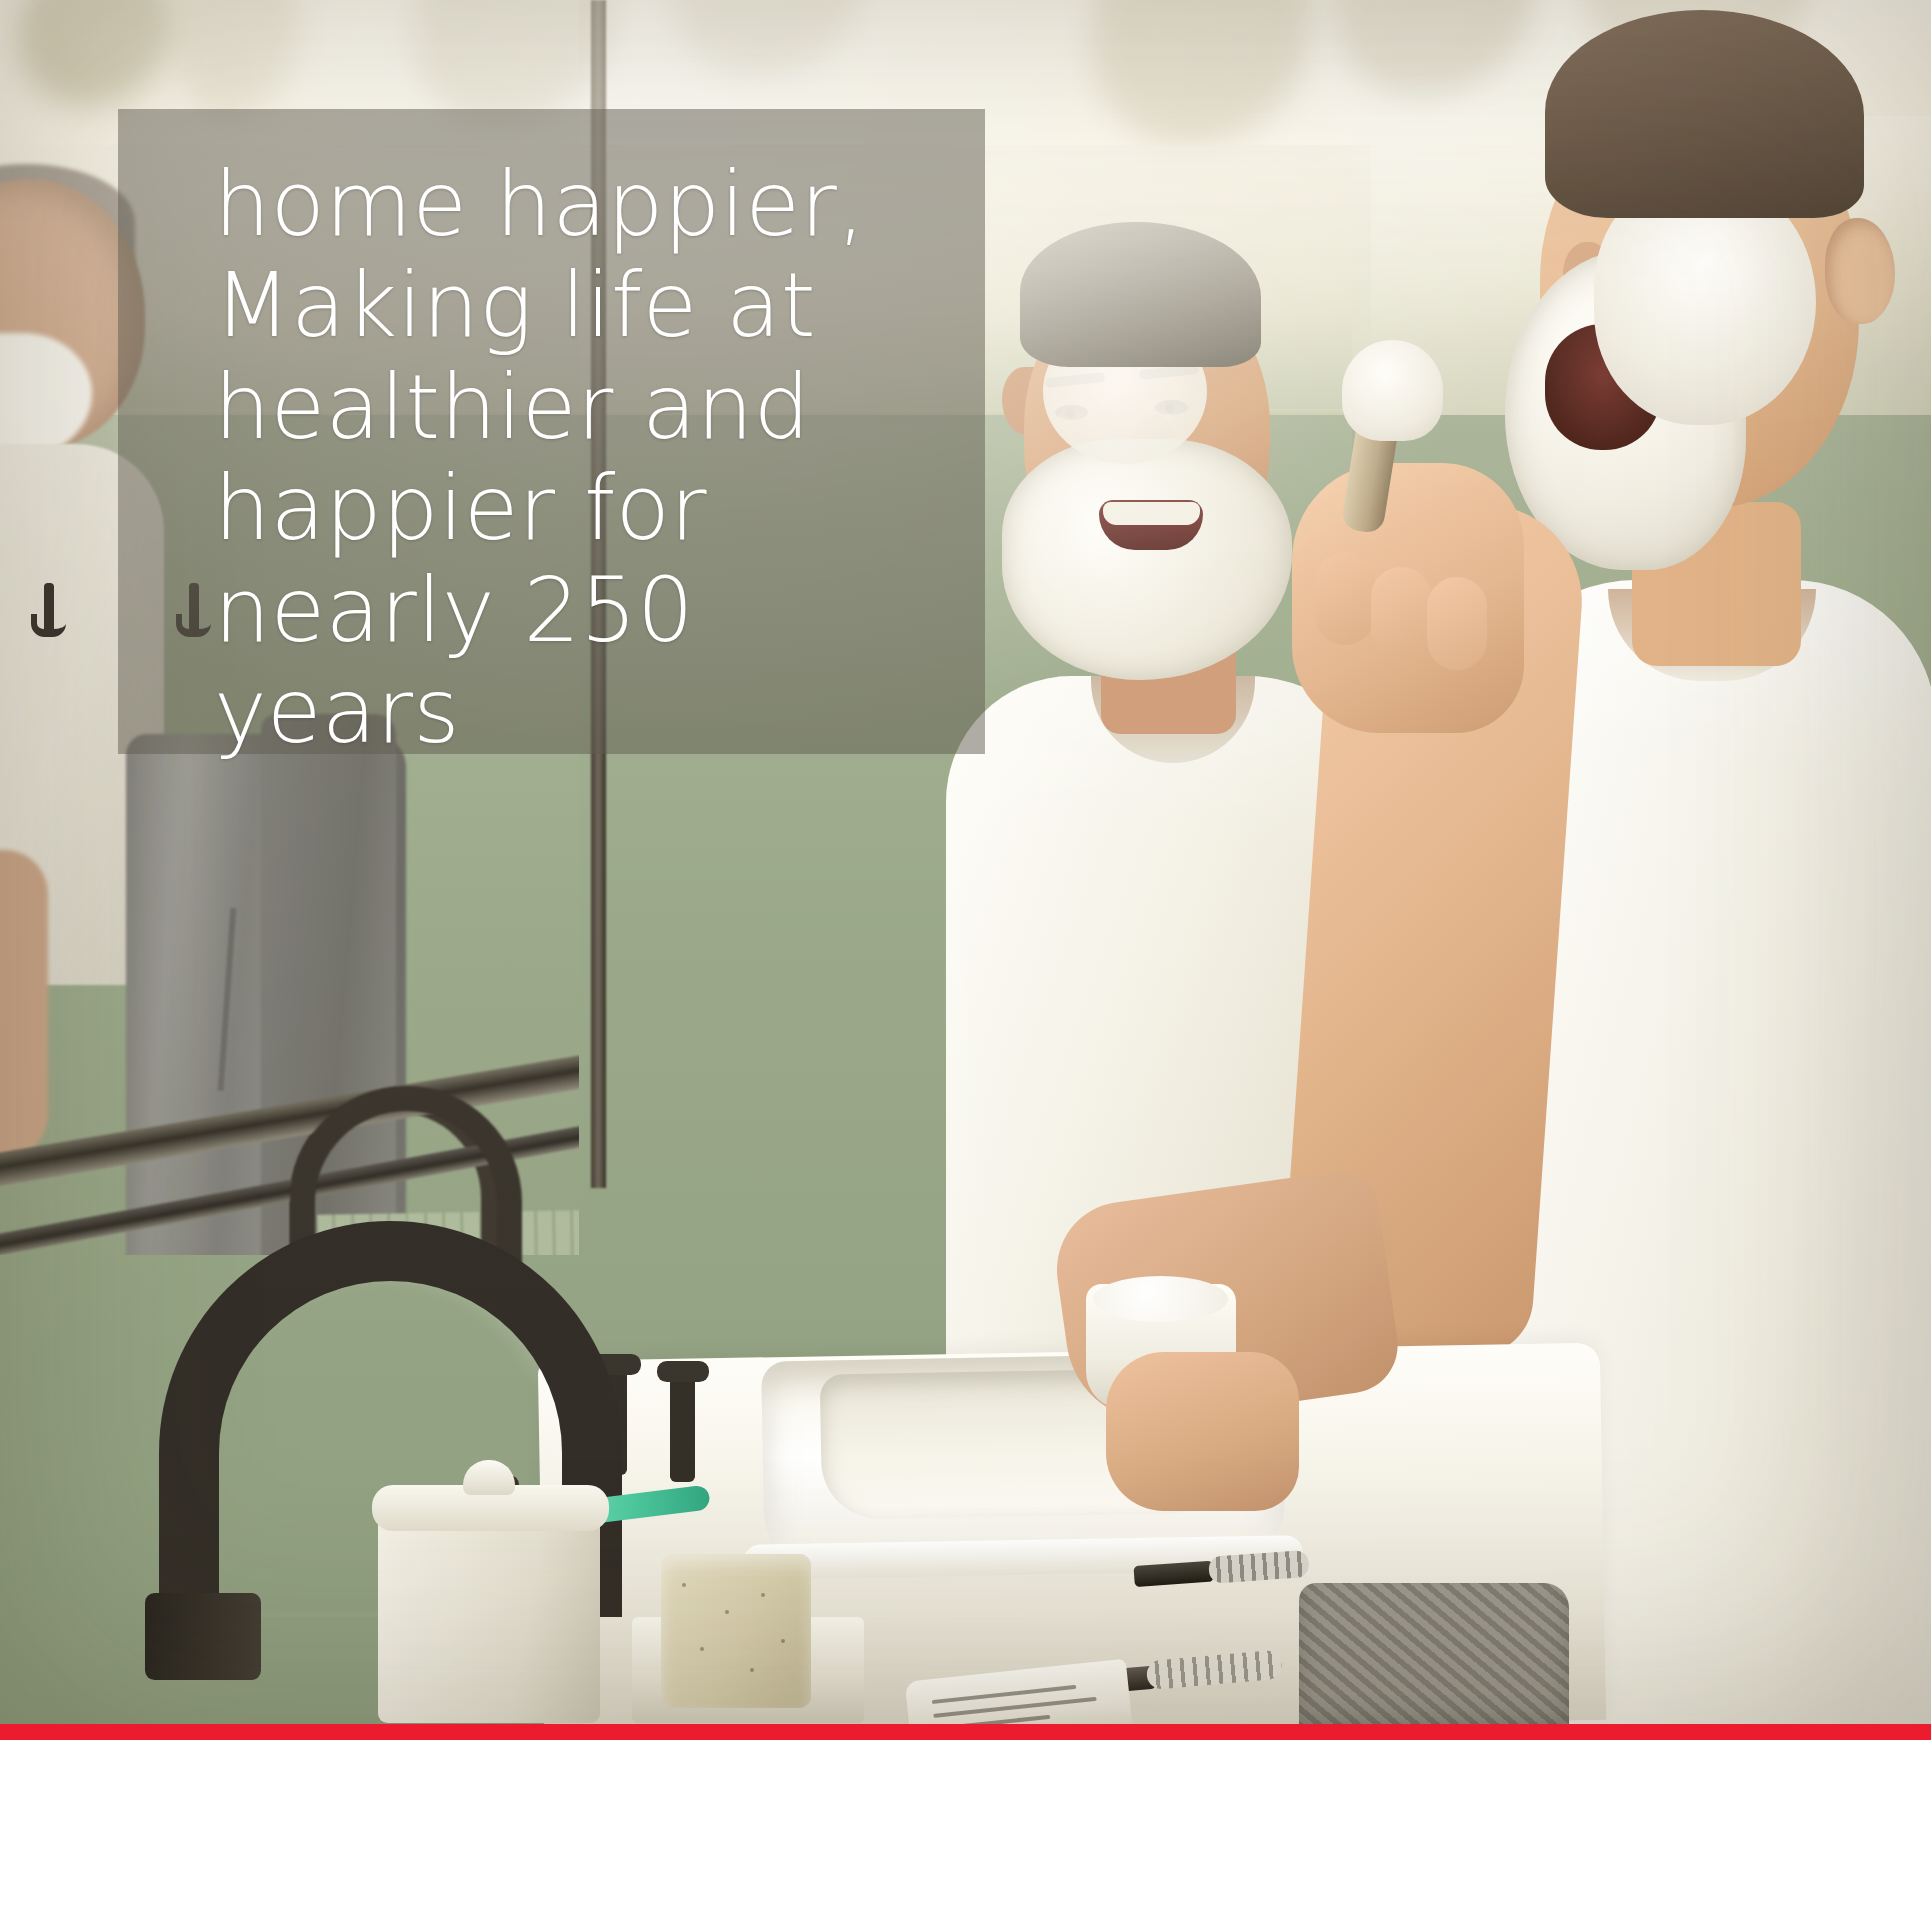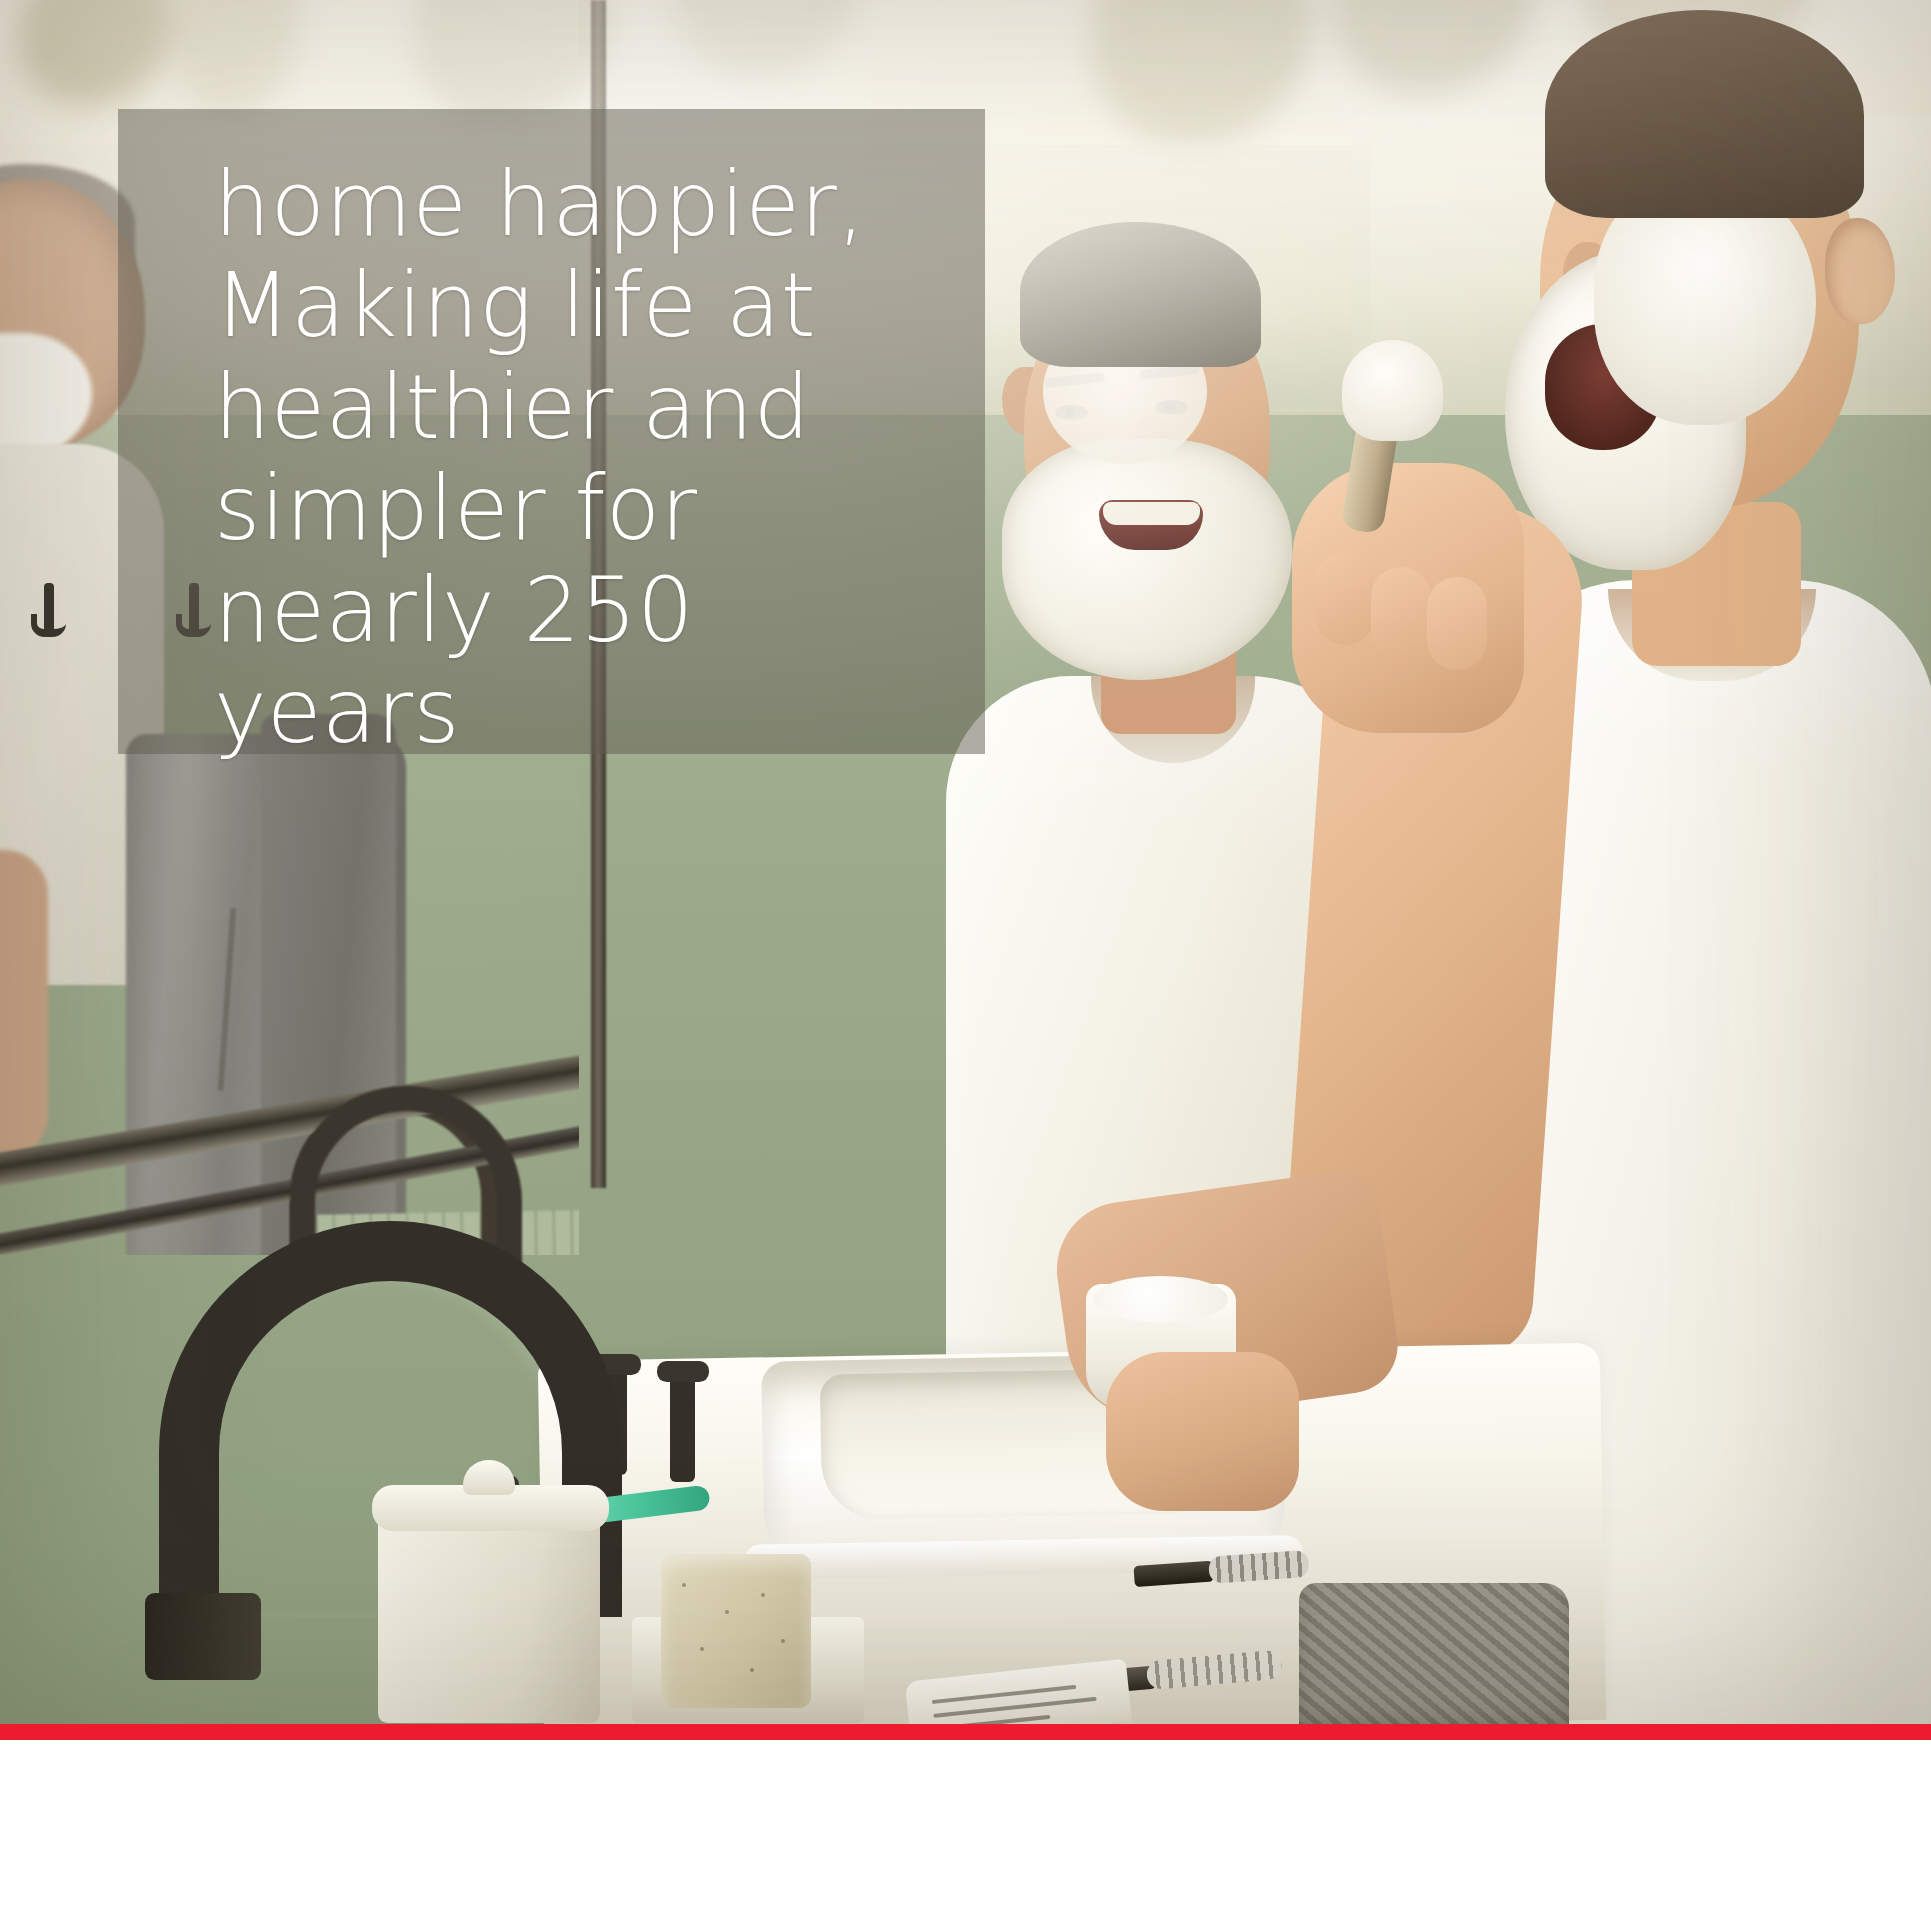--- a/index.html
+++ b/index.html
@@ -472,21 +472,21 @@
     </div>
 
     <div class="grade"></div>
     <div class="vignette"></div>
 
     <div class="overlay"></div>
     <div class="overlay-copy">
       <div>home happier,</div>
       <div>Making life at</div>
       <div>healthier and</div>
-      <div>simpler for</div>
+      <div>happier for</div>
       <div>nearly 250 years</div>
     </div>
   </div>
 
   <div class="red-bar"></div>
   <div class="logo-band">
     
   </div>
 
 </div>

